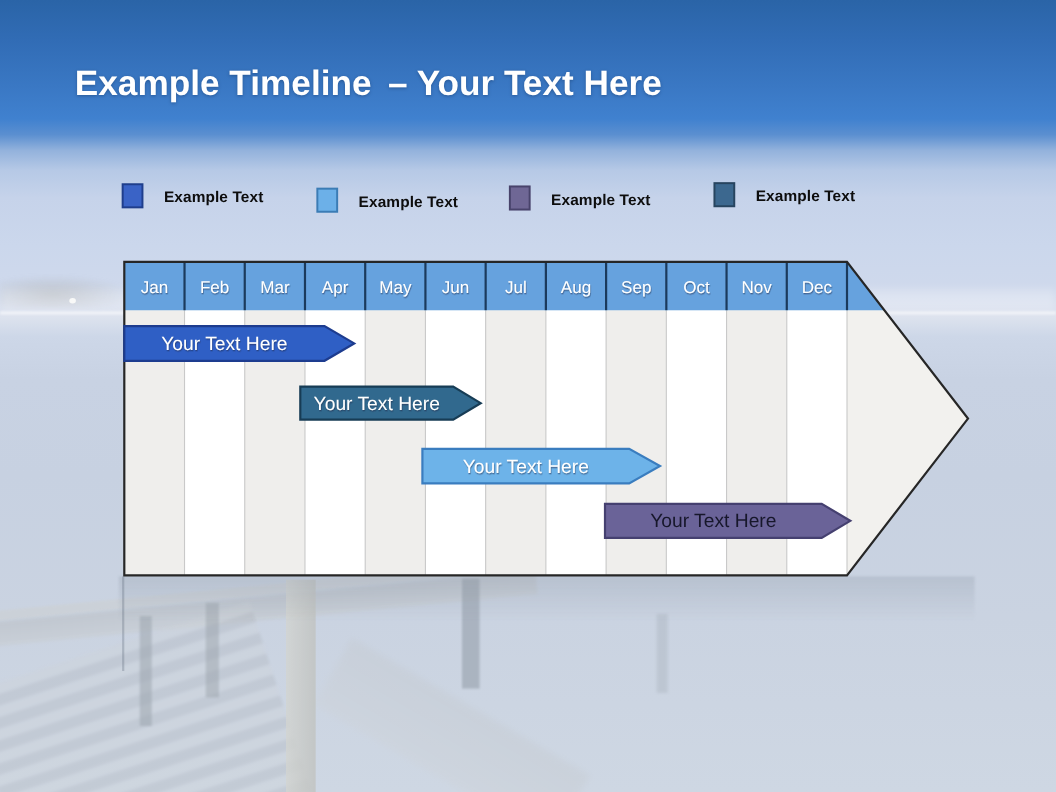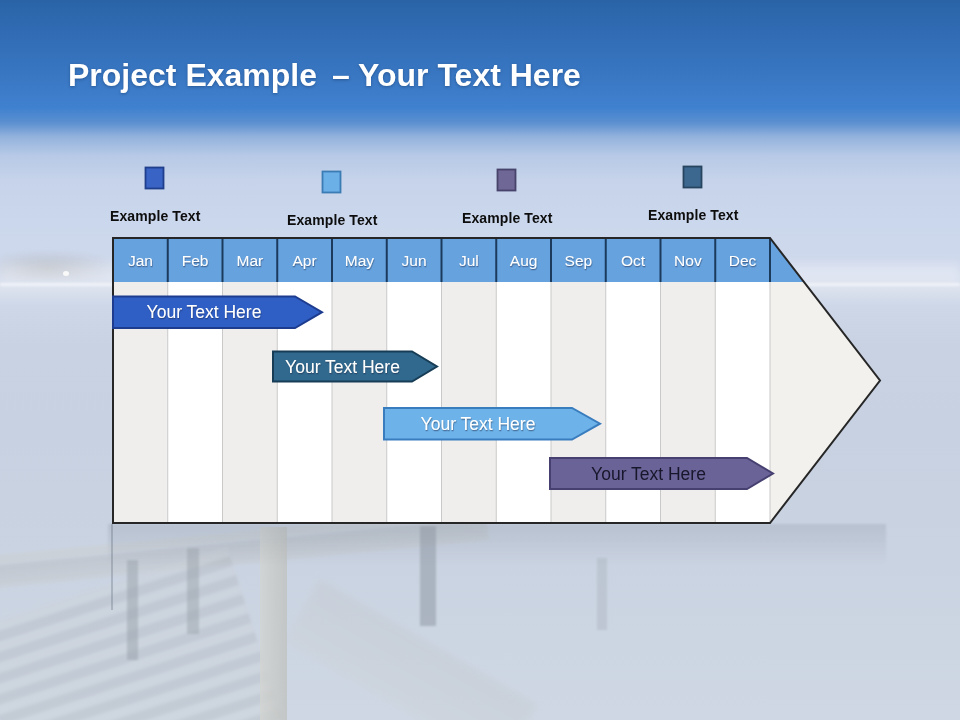--- a/index.html
+++ b/index.html
@@ -37,21 +37,21 @@
   .post-e{left:597px;top:558px;width:10px;height:72px;background:#9aa3ac;opacity:.28;filter:blur(1.3px);}
   .tbl-reflect{left:108px;top:524px;width:778px;height:44px;
     background:linear-gradient(180deg,rgba(148,158,172,.32),rgba(148,158,172,0) 92%);filter:blur(1px);}
   .tbl-reflect-edge{left:111px;top:524px;width:2px;height:86px;background:rgba(90,102,118,.3);filter:blur(.5px);}
   
   .title{left:68px;top:56px;color:#fff;font-size:32px;line-height:1.2;white-space:nowrap;
     text-shadow:0 1px 3px rgba(10,30,60,.35);}
   .title .t-bold{font-weight:700;}
   .title .t-rest{font-weight:700;margin-left:6px;}
   
-  .legend-item{display:flex;align-items:center;gap:17px;flex-direction:column;}
+  .legend-item{display:flex;align-items:center;gap:17px;}
   .legend-item .lbl{font-size:14px;font-weight:700;color:#0d0d0d;letter-spacing:.1px;}
   
   .chart-svg{left:0;top:0;width:960px;height:720px;}
   .chart-svg text{font-family:"Liberation Sans",sans-serif;}
   .month-label{font-size:15.5px;fill:#ffffff;}
   .bar-label{font-size:17.5px;}
 </style>
 </head>
 <body>
 
@@ -67,21 +67,21 @@
   <div class="abs deck-close"></div>
   <div class="abs post post-a"></div>
   <div class="abs post post-b"></div>
   <div class="abs post-c"></div>
   <div class="abs post post-d"></div>
   <div class="abs post-e"></div>
   <div class="abs tbl-reflect"></div>
   <div class="abs tbl-reflect-edge"></div>
 
   <div class="abs title">
-    <span class="t-bold">Project Example</span>
+    <span class="t-bold">Example Timeline</span>
     <span class="t-rest">– Your Text Here</span>
   </div>
 
   <div>
     <div class="abs legend-item" style="left:110px;top:166px;">
       <svg width="22" height="25">
         <rect x="1.5" y="1.5" width="18" height="21" stroke-width="1.8" fill="#3a63c6" stroke="#1f3e8c"></rect>
       </svg>
       <span class="lbl">Example Text</span>
     </div>

